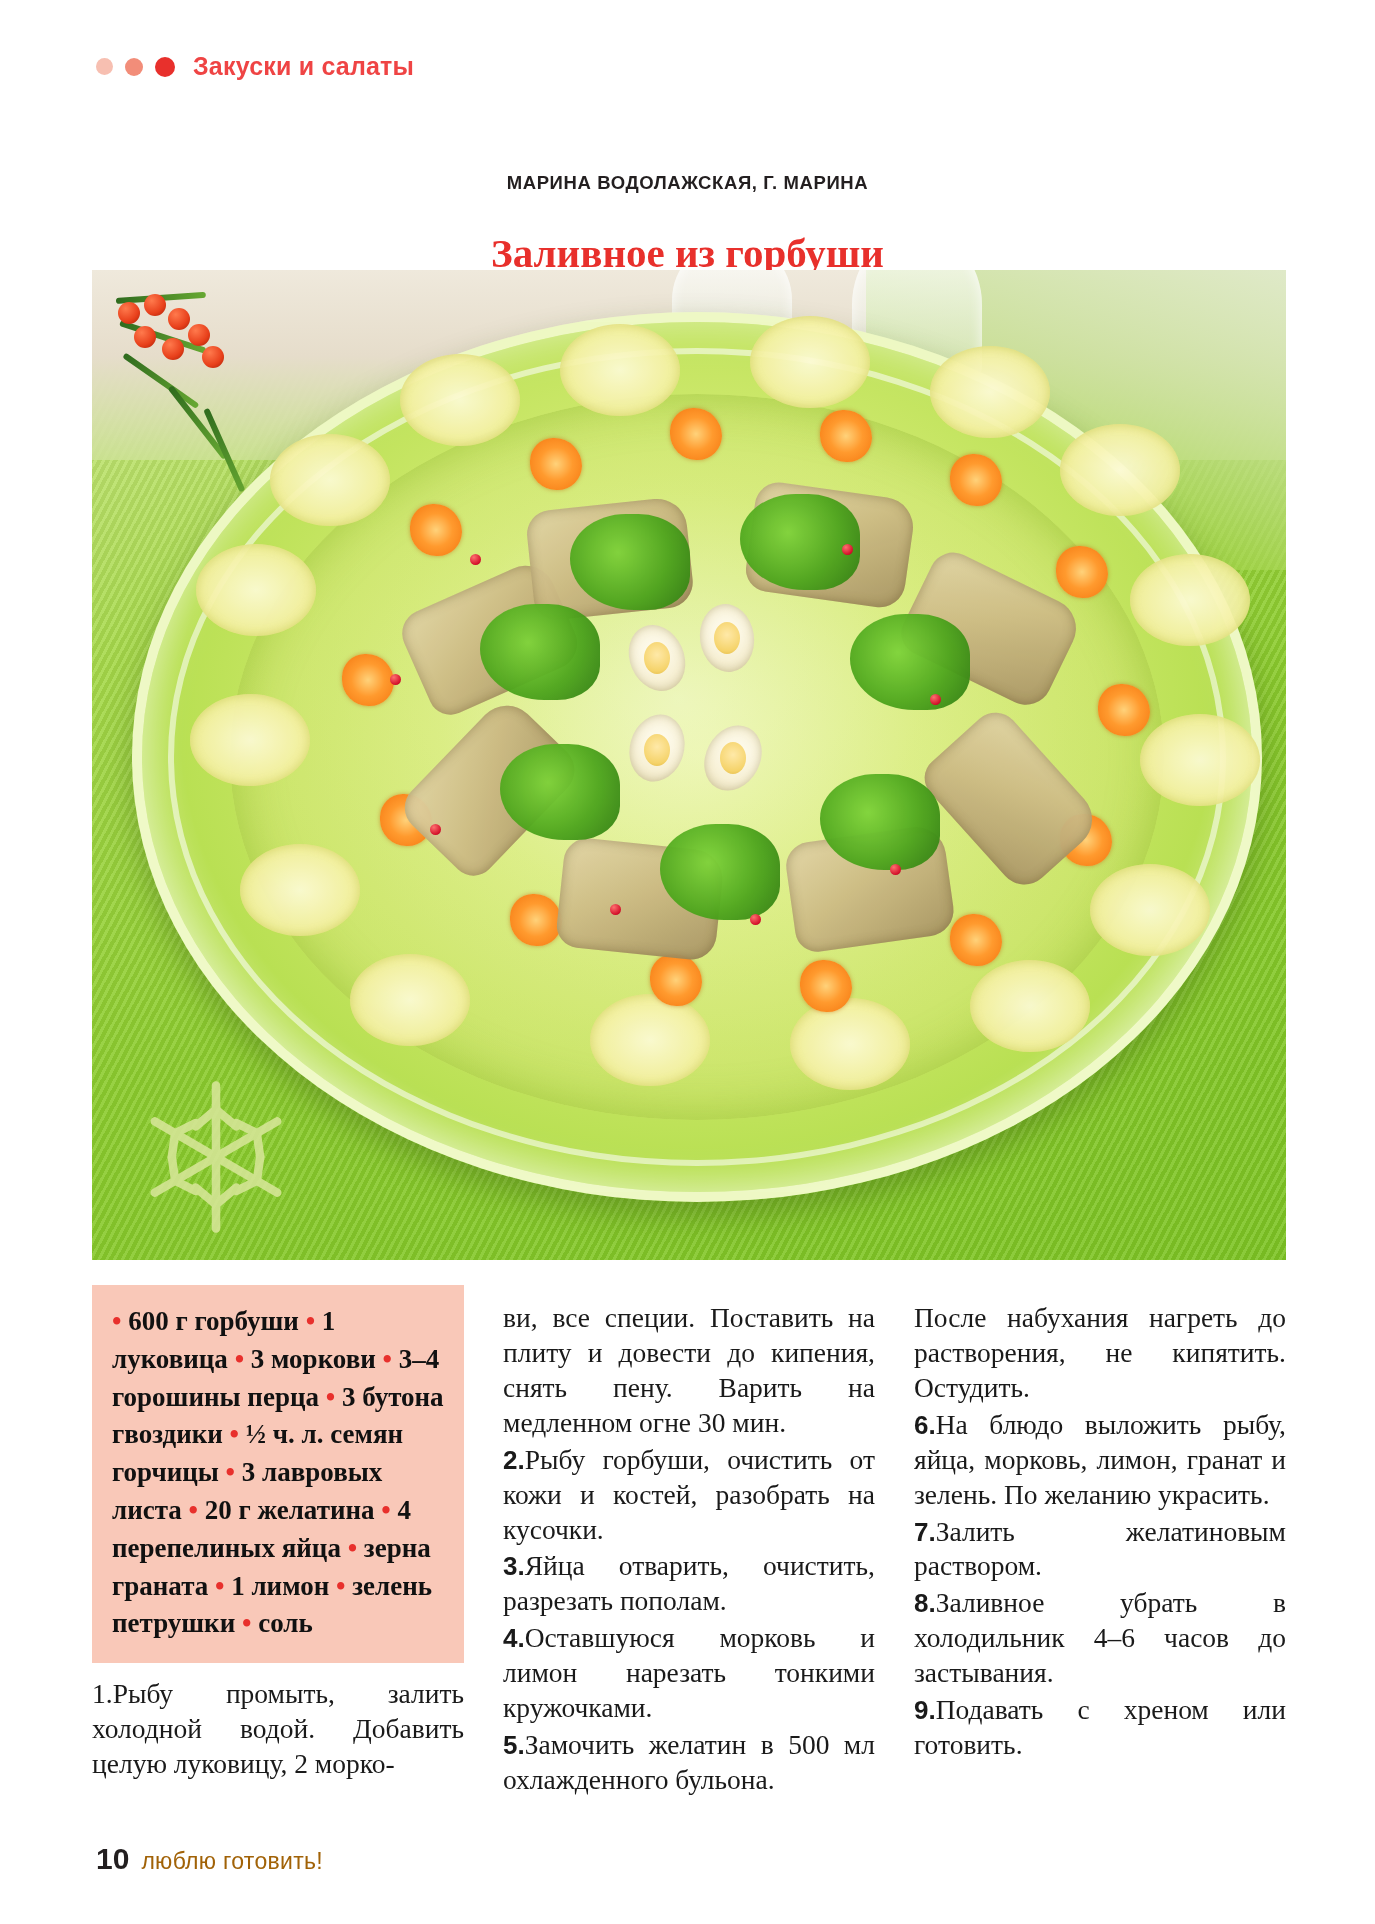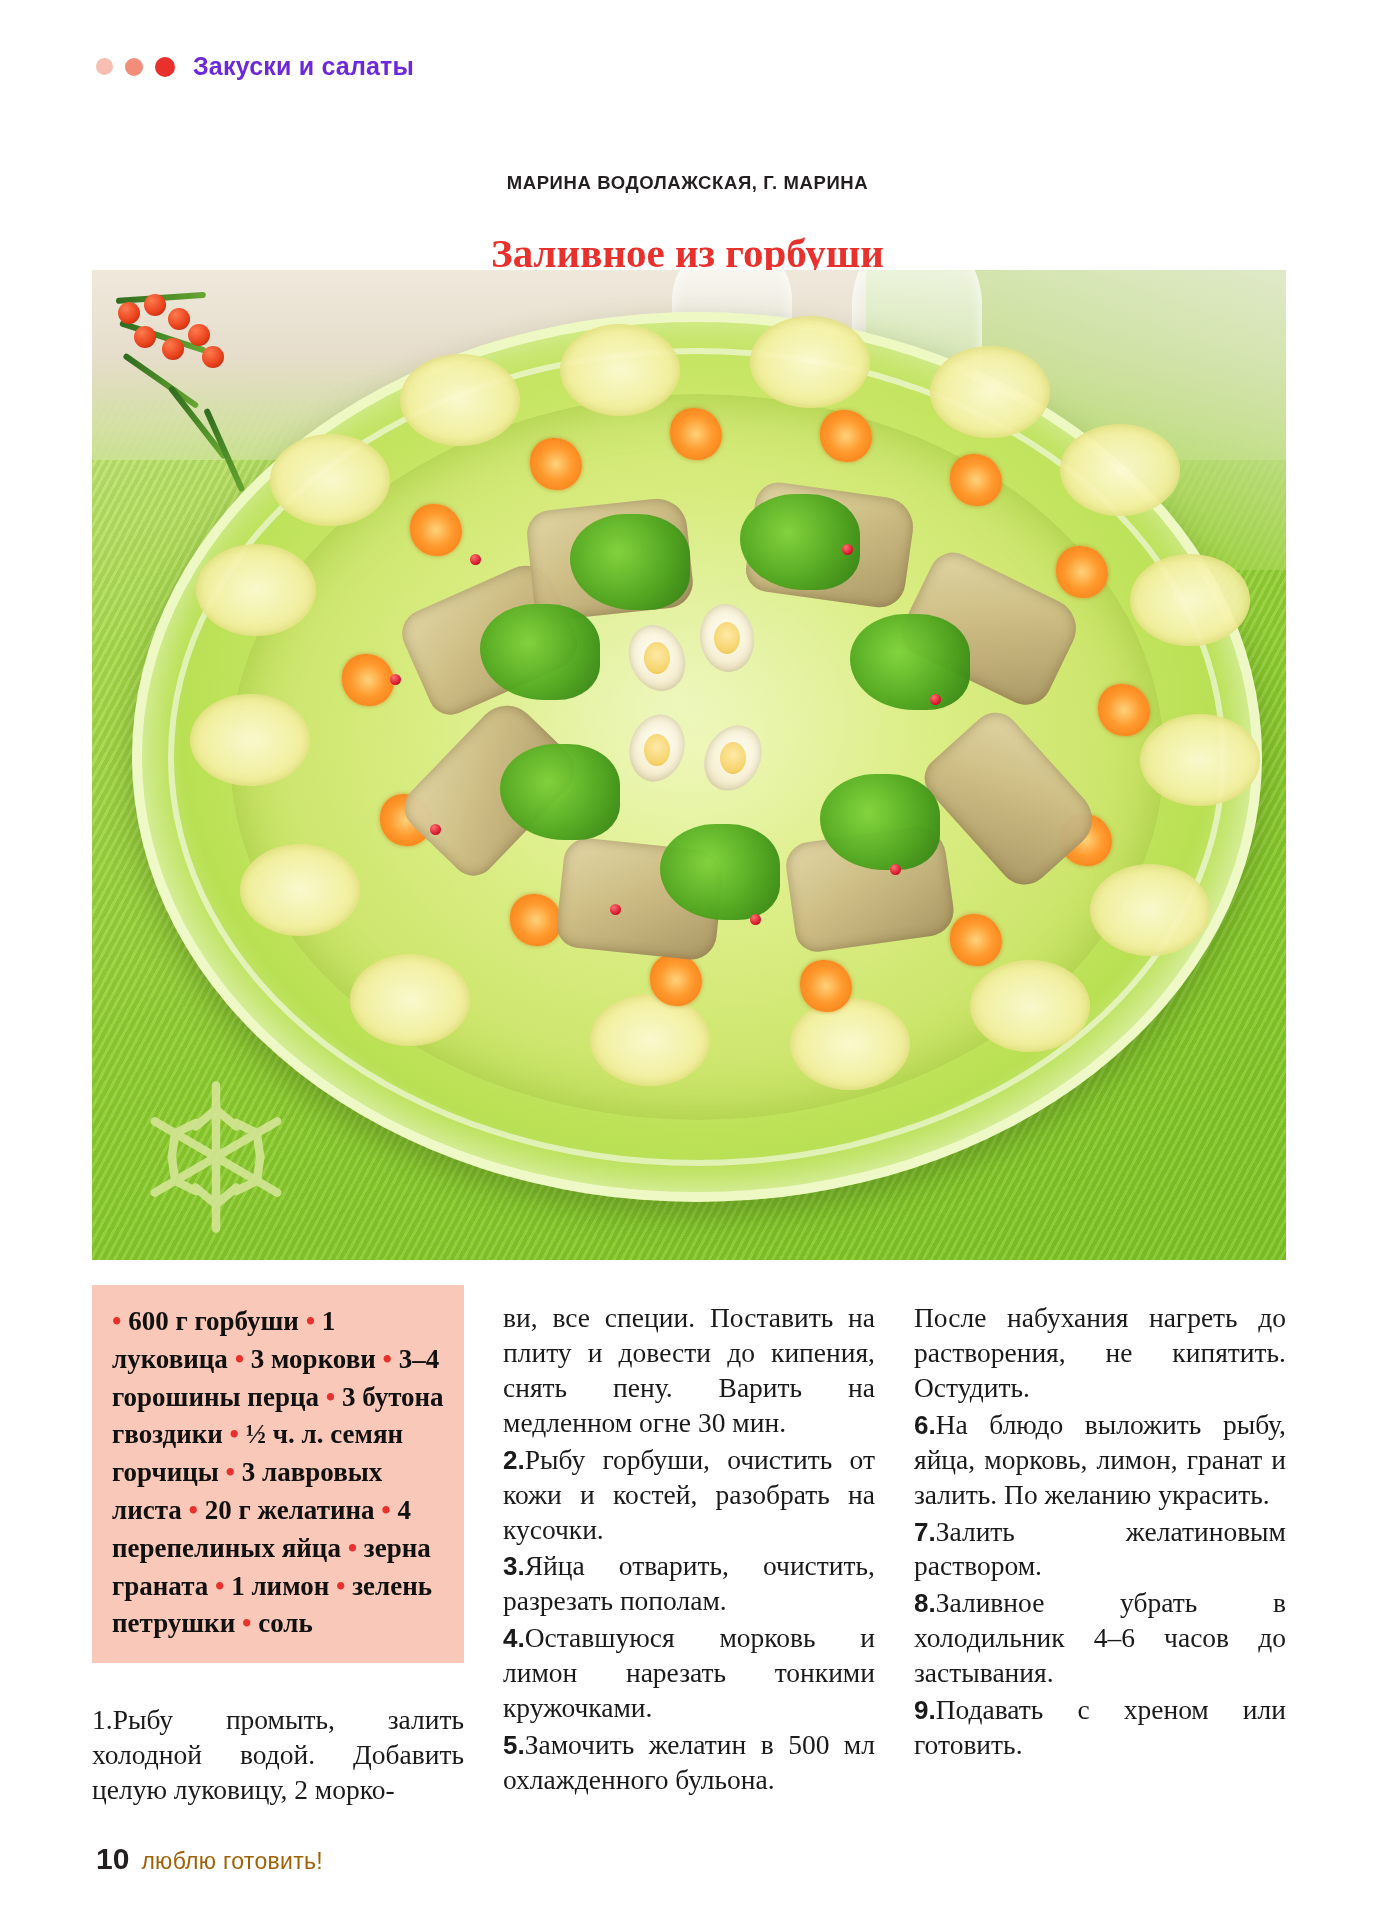--- a/index.html
+++ b/index.html
@@ -40,21 +40,21 @@
     border-radius: 50%;
     display: block;
   }
   .dot-1 { width: 17px; height: 17px; background: #f7bfb1; }
   .dot-2 { width: 18px; height: 18px; background: #f28d79; }
   .dot-3 { width: 20px; height: 20px; background: #e8302c; }
   .rubric-label {
     font-family: "Liberation Sans", sans-serif;
     font-weight: bold;
     font-size: 25px;
-    color: #6d28d9;
+    color: #ef4444;
     letter-spacing: 0.2px;
   }
 
   
   .epigraph {
     position: absolute;
     top: 124px;
     left: 0;
     width: 1375px;
     text-align: center;
@@ -265,21 +265,21 @@
     width: 372px;
     font-family: "Liberation Serif", serif;
     font-weight: bold;
     font-size: 27px;
     line-height: 1.40;
     color: #111;
     text-align: left;
   }
   .ing-bullet { color: #e8302c; font-weight: bold; }
 
-  .steps { margin-top: 40px; }
+  .steps { margin-top: 14px; }
   .step {
     margin-bottom: 2px;
     text-align: justify;
   }
   .step-num {
     font-family: "Liberation Sans", sans-serif;
     font-weight: bold;
     font-size: 26px;
   }
   .col-2 .step:first-child, .col-3 .step:first-child { margin-top: 16px; }
@@ -491,21 +491,21 @@
         <span class="step-num">4.</span><span>Оставшуюся морковь и лимон нарезать тонкими кружочками.</span>
       </div>
       <div class="step">
         <span class="step-num">5.</span><span>Замочить желатин в 500 мл охлажденного бульона.</span>
       </div>
     </div>
 
     <div class="col col-3">
       <div class="step">После набухания нагреть до растворения, не кипятить. Остудить.</div>
       <div class="step">
-        <span class="step-num">6.</span><span>На блюдо выложить рыбу, яйца, морковь, лимон, гранат и залить. По желанию украсить.</span>
+        <span class="step-num">6.</span><span>На блюдо выложить рыбу, яйца, морковь, лимон, гранат и зелень. По желанию украсить.</span>
       </div>
       <div class="step">
         <span class="step-num">7.</span><span>Залить желатиновым раствором.</span>
       </div>
       <div class="step">
         <span class="step-num">8.</span><span>Заливное убрать в холодильник 4–6 часов до застывания.</span>
       </div>
       <div class="step">
         <span class="step-num">9.</span><span>Подавать с хреном или готовить.</span>
       </div>

